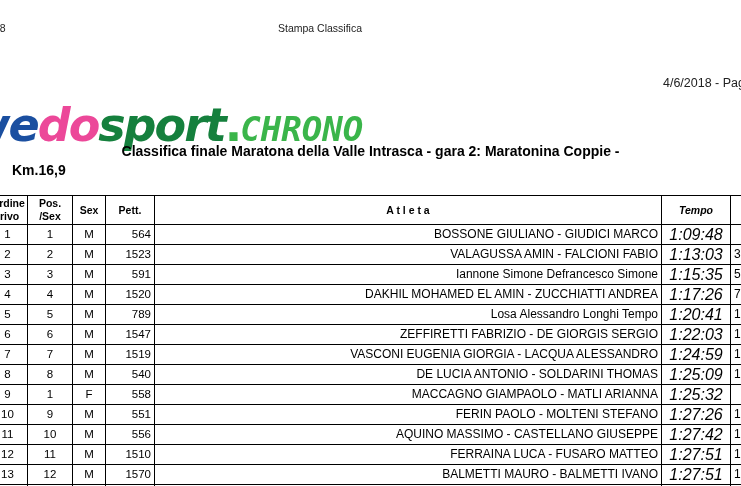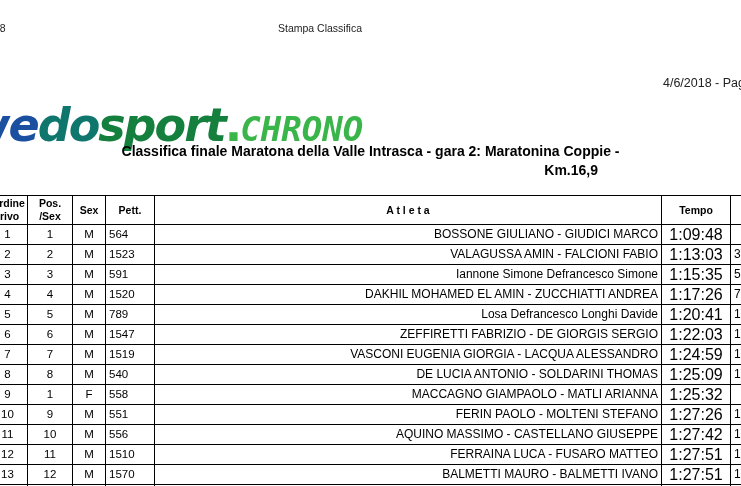--- a/index.html
+++ b/index.html
@@ -63,21 +63,21 @@
     top: 52px;
     font-family: "DejaVu Sans", sans-serif;
     font-size: 46px;
     font-weight: bold;
     font-style: italic;
     letter-spacing: -2px;
     white-space: nowrap;
     line-height: 1;
   }
   .logo-we { color: #1b4fa0; }
-  .logo-do { color: #0f766e; }
+  .logo-do { color: #ec4899; }
   .logo-sport { color: #15803d; }
   .logo-dot { color: #3ab54a; font-style: normal; }
   .logo-chrono {
     color: #3ab54a;
     font-family: "DejaVu Sans Mono", monospace;
     font-size: 34px;
     font-weight: bold;
     font-style: italic;
     letter-spacing: 0px;
   }
@@ -97,23 +97,23 @@
     left: 0;
     width: 741px;
     text-align: center;
     font-size: 14px;
     font-weight: bold;
     color: #000;
   }
   .title2 {
     position: absolute;
     top: 162px;
-    left: 0;
+    left: 12px;
     width: 598px;
-    text-align: right;
+    text-align: left;
     font-size: 14px;
     font-weight: bold;
     color: #000;
   }
 
   
   .table-wrap {
     position: absolute;
     top: 195px;
     left: -13px;
@@ -138,23 +138,23 @@
     font-weight: bold;
     text-align: center;
     font-size: 10.5px;
     height: 28px;
     line-height: 13px;
     vertical-align: middle;
   }
   .col-ord   { width: 33px; text-align: center; }
   .col-pos   { width: 38px; text-align: center; }
   .col-sex   { width: 26px; text-align: center; }
-  .col-pett  { width: 42px; text-align: left; }
+  .col-pett  { width: 42px; text-align: right; }
   .col-atleta{ width: 500px; text-align: left; }
-  .col-tempo { width: 62px; text-align: center; }
+  .col-tempo { width: 62px; text-align: center; font-style: italic; }
   .col-dist  { width: 59px; text-align: left; }
 
   td.col-atleta { font-size: 12px; padding-left: 5px; text-align: right; }
   td.col-tempo  { font-size: 16px; }
   td.col-dist   { font-size: 12px; padding-left: 4px; }
   td.col-ord, td.col-pos, td.col-sex, td.col-pett { font-size: 11.5px; }
 
   .hdr-sub { display: block; }
 </style>
 </head>
@@ -229,21 +229,21 @@
             <td class="col-pett">1520</td>
             <td class="col-atleta">DAKHIL MOHAMED EL AMIN  -  ZUCCHIATTI ANDREA</td>
             <td class="col-tempo">1:17:26</td>
             <td class="col-dist">7' 38</td>
           </tr>
           <tr>
             <td class="col-ord">5</td>
             <td class="col-pos">5</td>
             <td class="col-sex">M</td>
             <td class="col-pett">789</td>
-            <td class="col-atleta">Losa Defrancesco Longhi Davide</td>
+            <td class="col-atleta">Losa Alessandro Longhi Tempo</td>
             <td class="col-tempo">1:20:41</td>
             <td class="col-dist">10' 5</td>
           </tr>
           <tr>
             <td class="col-ord">6</td>
             <td class="col-pos">6</td>
             <td class="col-sex">M</td>
             <td class="col-pett">1547</td>
             <td class="col-atleta">ZEFFIRETTI FABRIZIO  -  DE GIORGIS SERGIO</td>
             <td class="col-tempo">1:22:03</td>

